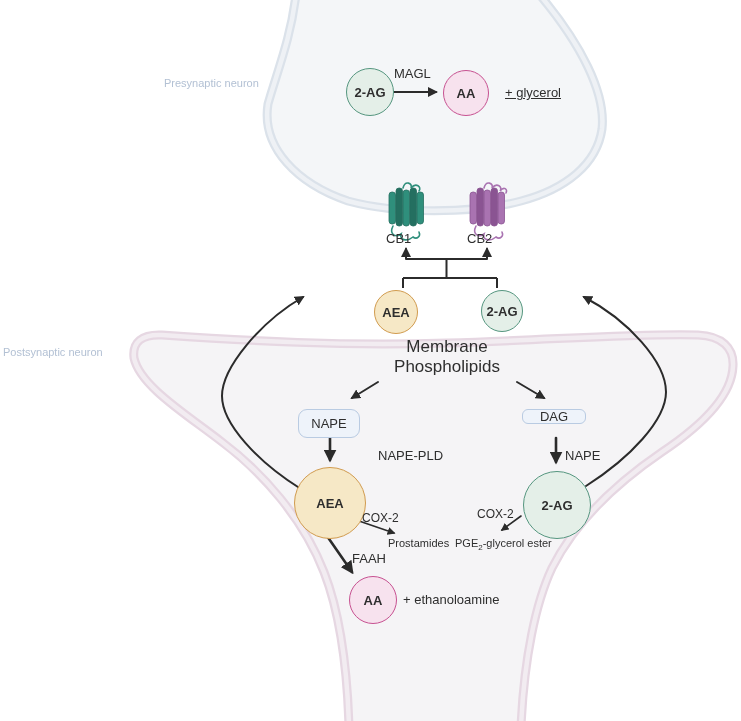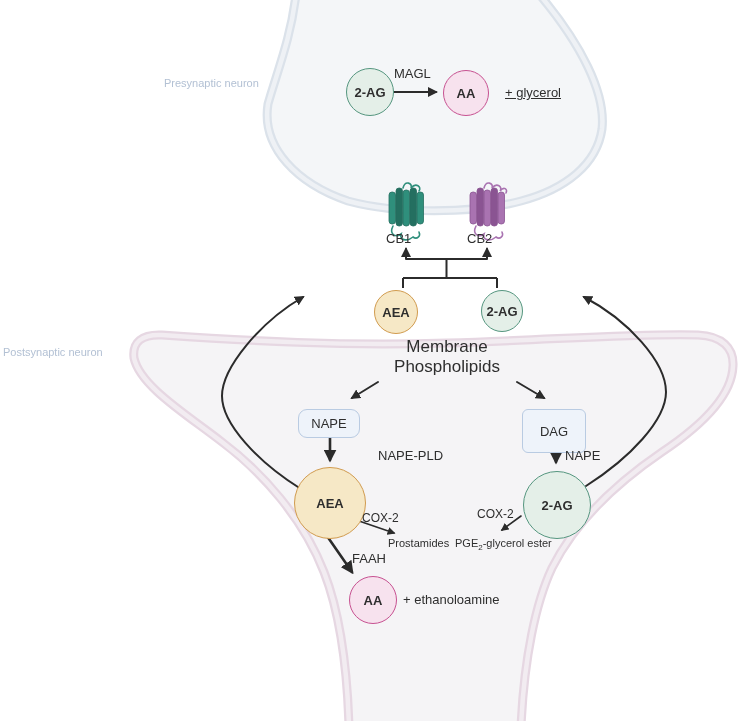--- a/index.html
+++ b/index.html
@@ -129,21 +129,21 @@
   </div>
 
   <div class="membrane-title">
     <div>Membrane</div>
     <div>Phospholipids</div>
   </div>
 
   <div class="pbox" style="left:298px;top:409px;width:62px;height:29px;border-radius:9px;">
     <span>NAPE</span>
   </div>
-  <div class="pbox" style="left:522px;top:409px;width:64px;height:44px;">
+  <div class="pbox" style="left:522px;top:409px;width:64px;height:15px;">
     <span>DAG</span>
   </div>
 
   <div class="lbl" style="left:338px;top:448px;margin-left:40px;">NAPE-PLD</div>
   <div class="lbl" style="left:565px;top:448px;">NAPE</div>
 
   <div class="node n-aea" style="left:294px;top:467px;width:72px;height:72px;">
     <span>AEA</span>
   </div>
   <div class="node n-ag" style="left:523px;top:471px;width:68px;height:68px;">

